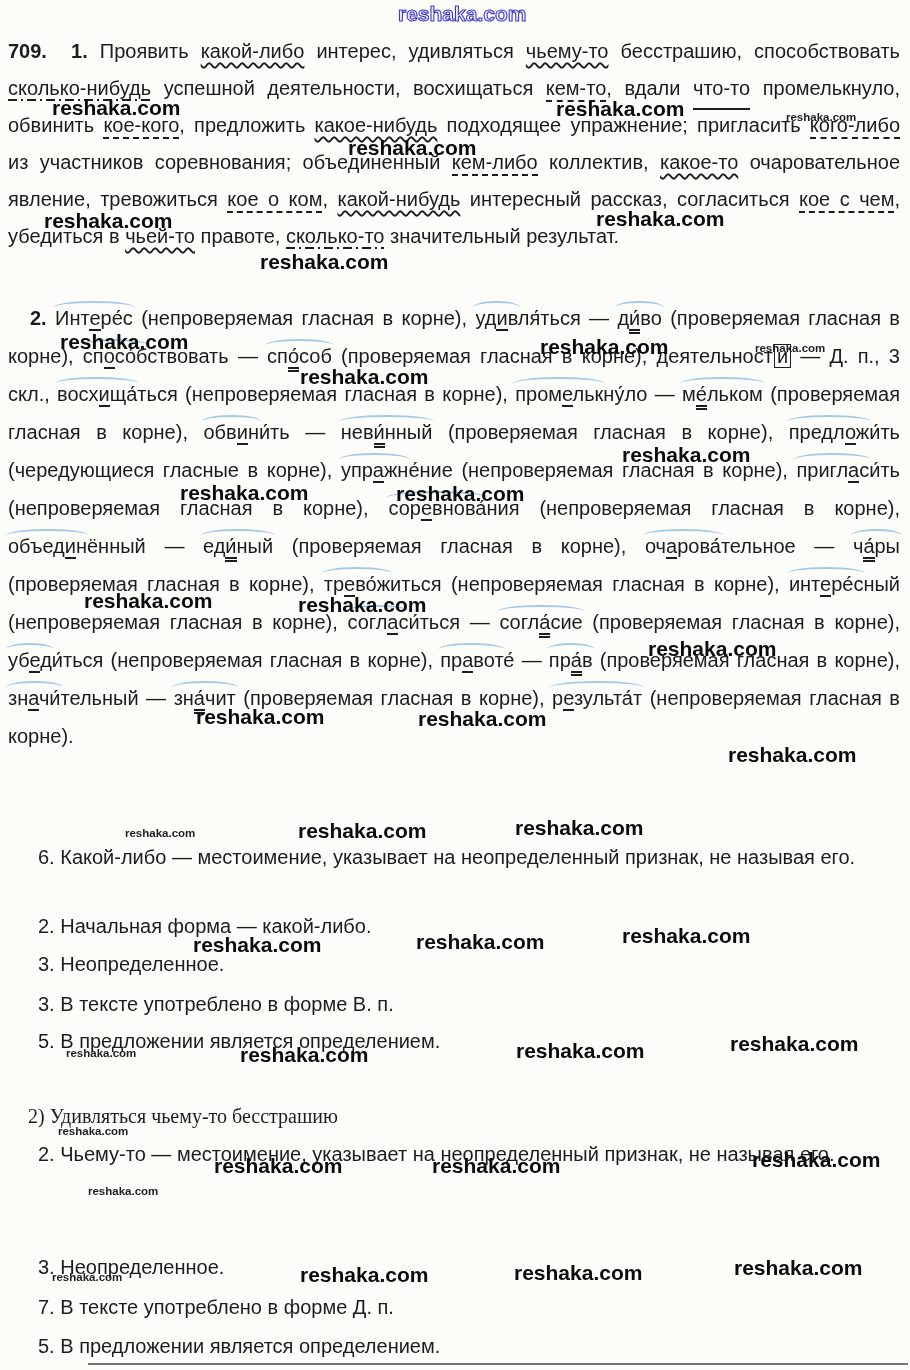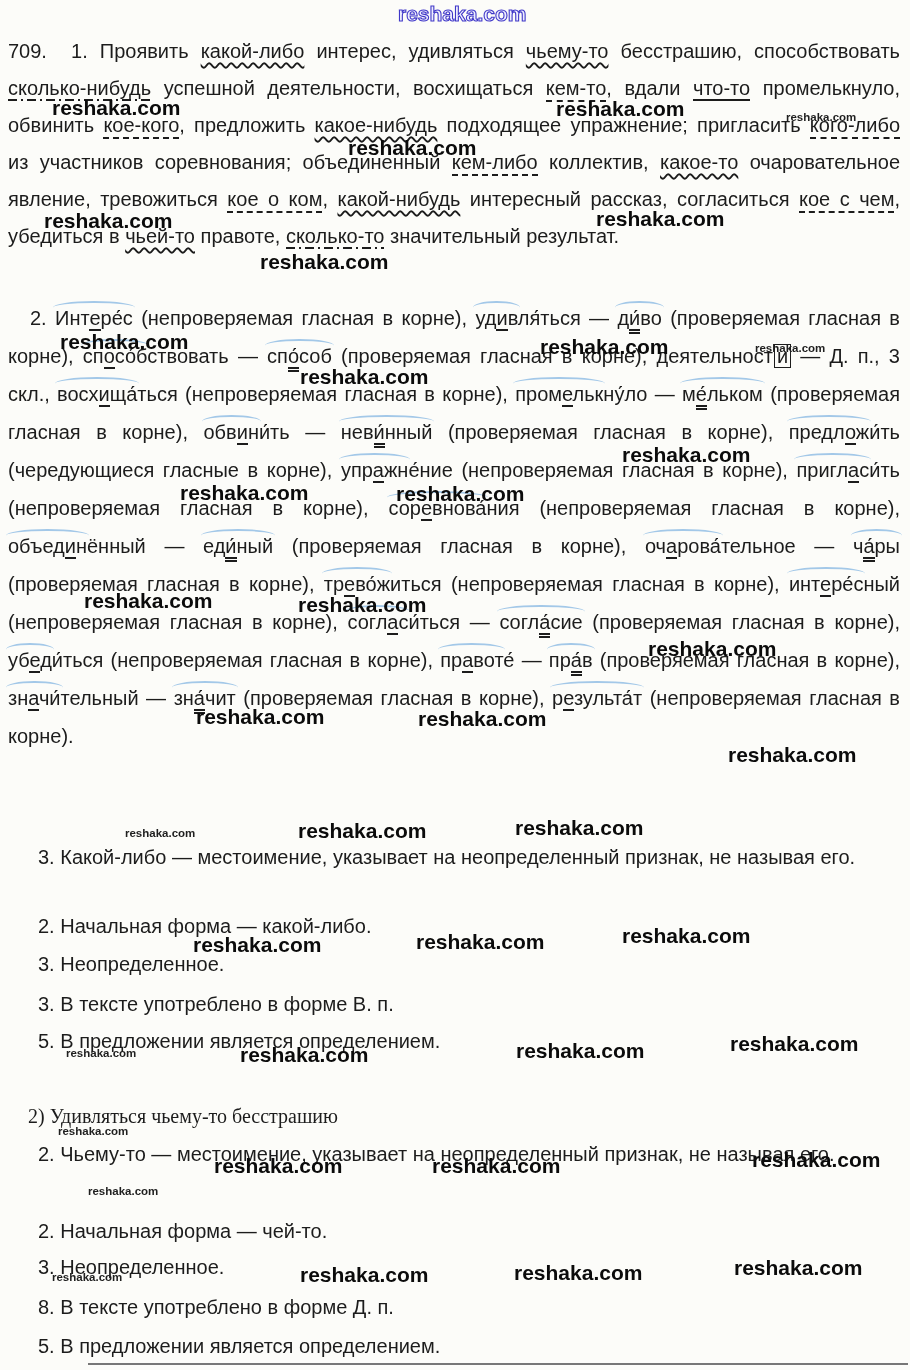--- a/index.html
+++ b/index.html
@@ -14,25 +14,25 @@
   .p1{top:33px;left:8px;right:10px;}
   .p2{top:299px;left:8px;right:10px;line-height:38px;text-indent:22px;}
   .s3h{left:28px;text-align:left;white-space:nowrap;}
   .h1{top:796px;}
   .h2{top:1098px;font-family:Liberation Serif, serif;}
   .itw{left:8px;right:10px;text-indent:30px;}
   .it{left:38px;text-align:center;white-space:nowrap;}
   .it1b{top:908px;} .it1c{top:946px;} .it1d{top:986px;} .it1e{top:1023px;}
   .it1a{top:839px;} .it2a{top:1136px;}
   .it2b{top:1213px;} .it2c{top:1249px;} .it2d{top:1289px;} .it2e{top:1328px;}
-  b{font-weight:normal;}
+  b{font-weight:bold;}
   
   uw{text-decoration:underline;text-decoration-style:wavy;text-decoration-thickness:1.5px;
      text-underline-offset:4px;text-decoration-skip-ink:none;}
-  us{border-bottom:2px solid var(--ink);padding-bottom:0;}
+  us{border-bottom:2px solid var(--ink);padding-bottom:9px;}
   ud{border-bottom:2px dashed var(--ink);padding-bottom:1px;}
   udd{background-image:repeating-linear-gradient(90deg,var(--ink) 0 9px,transparent 9px 13px,var(--ink) 13px 15.5px,transparent 15.5px 19px);
       background-position:0 100%;background-size:100% 2px;background-repeat:no-repeat;padding-bottom:2px;}
   u1{border-bottom:2px solid var(--ink);}
   u2{border-bottom:5px double var(--ink);}
   ar{position:relative;}
   ar::before{content:"";position:absolute;left:-2px;right:-2px;top:-6px;height:11px;
     border-top:2px solid var(--arc);border-radius:50% 50% 0 0;pointer-events:none;}
   bx{border:1.5px solid var(--ink);padding:0 2px;margin-left:1px;}
   
@@ -88,28 +88,27 @@
       <div class="wm big" style="left: 300px; top: 1263px;">reshaka.com</div>
       <div class="wm big" style="left: 514px; top: 1261px;">reshaka.com</div>
       <div class="wm big" style="left: 734px; top: 1256px;">reshaka.com</div>
     </div>
 
   <p class="p1"><b>709.</b>&nbsp;&nbsp;<b>1.</b>&nbsp;Проявить <uw>какой-либо</uw> интерес, удивляться <uw>чьему-то</uw> бесстрашию, способствовать <udd>сколько-нибудь</udd> успешной деятельности, восхищаться <ud>кем-то</ud>, вдали <us>что-то</us> промелькнуло, обвинить <ud>кое-кого</ud>, предложить <uw>какое-нибудь</uw> подходящее упражнение; пригласить <ud>кого-либо</ud> из участников соревнования; объединенный <ud>кем-либо</ud> коллектив, <uw>какое-то</uw> очаровательное явление, тревожиться <ud>кое о ком</ud>, <uw>какой-нибудь</uw> интересный рассказ, согласиться <ud>кое с чем</ud>, убедиться в <uw>чьей-то</uw> правоте, <udd>сколько-то</udd> значительный результат.</p>
 
   <p class="p2"><b>2.</b> <ar>Инт<u1>е</u1>ре́с</ar> (непроверяемая гласная в корне), <ar>уд<u1>и</u1>в</ar>ля́ться — <ar>д<u2>и́</u2>во</ar> (проверяемая гласная в корне), <ar>сп<u1>о</u1>со́б</ar>ствовать — <ar>сп<u2>о́</u2>соб</ar> (проверяемая гласная в корне), деятельност<bx>и</bx> — Д. п., 3 скл., <ar>восх<u1>и</u1>ща́</ar>ться (непроверяемая гласная в корне), <ar>пром<u1>е</u1>льк</ar>ну́ло — <ar>м<u2>е́</u2>льком</ar> (проверяемая гласная в корне), <ar>обв<u1>и</u1>н</ar>и́ть — <ar>нев<u2>и́</u2>нный</ar> (проверяемая гласная в корне), <ar>предл<u1>о</u1>ж</ar>и́ть (чередующиеся гласные в корне), <ar>упр<u1>а</u1>жн</ar>е́ние (непроверяемая гласная в корне), <ar>пригл<u1>а</u1>с</ar>и́ть (непроверяемая гласная в корне), <ar>сор<u1>е</u1>внова́</ar>ния (непроверяемая гласная в корне), <ar>объед<u1>и</u1>н</ar>ённый — <ar>ед<u2>и́</u2>ный</ar> (проверяемая гласная в корне), <ar>оч<u1>а</u1>рова́</ar>тельное — <ar>ч<u2>а́</u2>ры</ar> (проверяемая гласная в корне), <ar>тр<u1>е</u1>во́ж</ar>иться (непроверяемая гласная в корне), <ar>инт<u1>е</u1>ре́с</ar>ный (непроверяемая гласная в корне), <ar>согл<u1>а</u1>с</ar>и́ться — <ar>согл<u2>а́</u2>сие</ar> (проверяемая гласная в корне), <ar>уб<u1>е</u1>д</ar>и́ться (непроверяемая гласная в корне), <ar>пр<u1>а</u1>вот</ar>е́ — <ar>пр<u2>а́</u2>в</ar> (проверяемая гласная в корне), <ar>зн<u1>а</u1>чи́</ar>тельный — <ar>зн<u2>а́</u2>чит</ar> (проверяемая гласная в корне), <ar>р<u1>е</u1>зульта́т</ar> (непроверяемая гласная в корне).</p>
 
 
-  <p class="itw it1a">3. Какой-либо — местоимение, указывает на неопределенный признак, не называя его.</p>
+  <p class="itw it1a">6. Какой-либо — местоимение, указывает на неопределенный признак, не называя его.</p>
   <p class="it it1b">2. Начальная форма — какой-либо.</p>
   <p class="it it1c">3. Неопределенное.</p>
   <p class="it it1d">3. В тексте употреблено в форме В. п.</p>
   <p class="it it1e">5. В предложении является определением.</p>
 
   <p class="s3h h2">2) Удивляться чьему-то бесстрашию</p>
 
   <p class="itw it2a">2. Чьему-то — местоимение, указывает на неопределенный признак, не называя его.</p>
-  <p class="it it2b">2. Начальная форма — чей-то.</p>
   <p class="it it2c">3. Неопределенное.</p>
-  <p class="it it2d">8. В тексте употреблено в форме Д. п.</p>
+  <p class="it it2d">7. В тексте употреблено в форме Д. п.</p>
   <p class="it it2e">5. В предложении является определением.</p>
 
   <div class="bline"></div>
 </div>
 
 </body></html>

